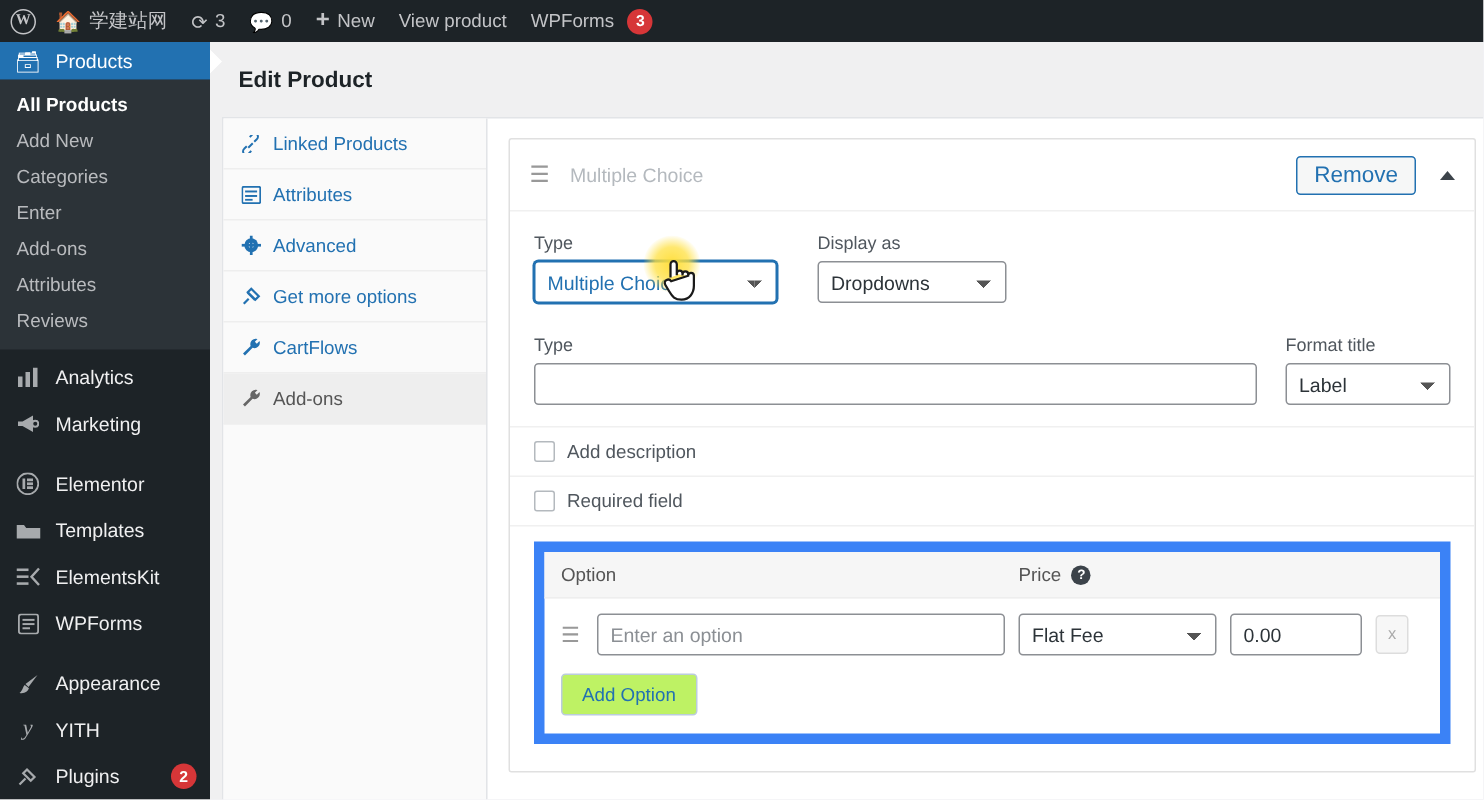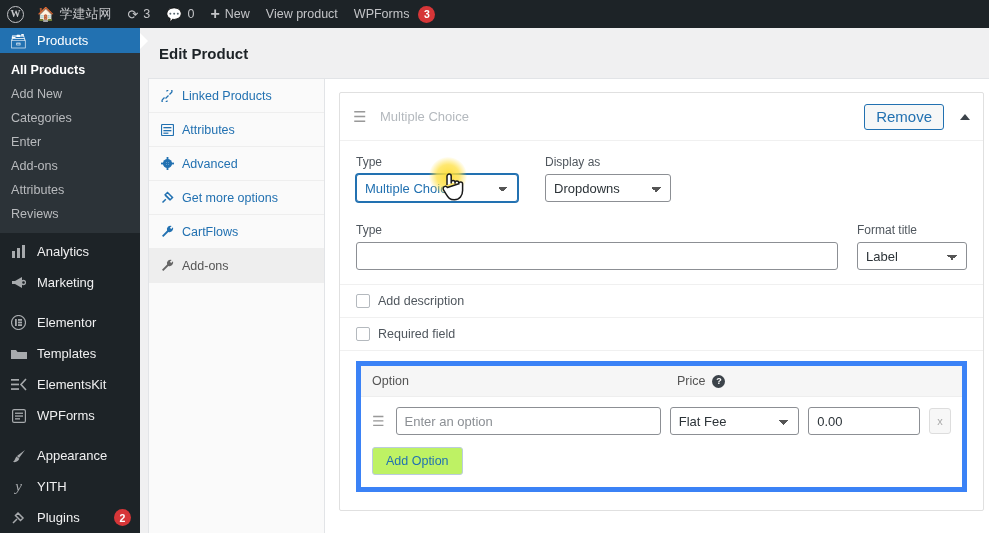--- a/index.html
+++ b/index.html
@@ -187,39 +187,39 @@
   }
   .sep-line { height: 1px; background: #f0f0f0; margin: 0 -16px; }
 
   .chk-row { display: flex; align-items: center; gap: 8px; padding: 9px 0 9px 0; }
   .chk {
     width: 14px; height: 14px; border: 1px solid #b4b9be;
     border-radius: 2px; background: #fff; flex: 0 0 14px; cursor: pointer;
   }
   .chk-label { font-size: 12.5px; color: #50575e; }
 
-  .opt-table { margin-top: 10px; border: 5px solid #3b82f6; }
+  .opt-table { margin-top: 10px; border: 7px solid #3b82f6; }
   .opt-head {
     display: flex; align-items: center; height: 31px;
     background: #f6f6f6; border-bottom: 1px solid #eee;
     padding-left: 11px; font-size: 12.5px; color: #555;
   }
   .opt-head .col-option { width: 305px; }
   .opt-head .col-price { display: flex; align-items: center; gap: 7px; }
   .help-ico {
     display: inline-flex; align-items: center; justify-content: center;
     width: 13px; height: 13px; border-radius: 50%;
     background: #3c434a; color: #fff; font-size: 9px; font-weight: bold;
     font-family: "Liberation Sans", sans-serif;
   }
   .opt-row { display: flex; align-items: center; padding: 10px 11px 6px 11px; gap: 9px; }
   .opt-grip { color: #999; font-size: 14px; line-height: 1; width: 15px; cursor: move; }
   .opt-name { width: 272px; }
   .opt-type { width: 132px; }
-  .opt-price { width: 112px; }
+  .opt-price { width: 88px; }
   .btn-x {
     width: 22px; height: 26px; border: 1px solid #ddd; background: #f7f7f7;
     border-radius: 3px; color: #aaa; font-size: 11px; cursor: pointer;
     display: inline-flex; align-items: center; justify-content: center;
   }
   .add-opt-wrap { padding: 6px 11px 12px 11px; }
   .btn-addopt {
     border: 1px solid #bcd; color: #2271b1; background: #bef264;
     border-radius: 3px; padding: 6px 13px; font-size: 12.5px; cursor: pointer;
   }

